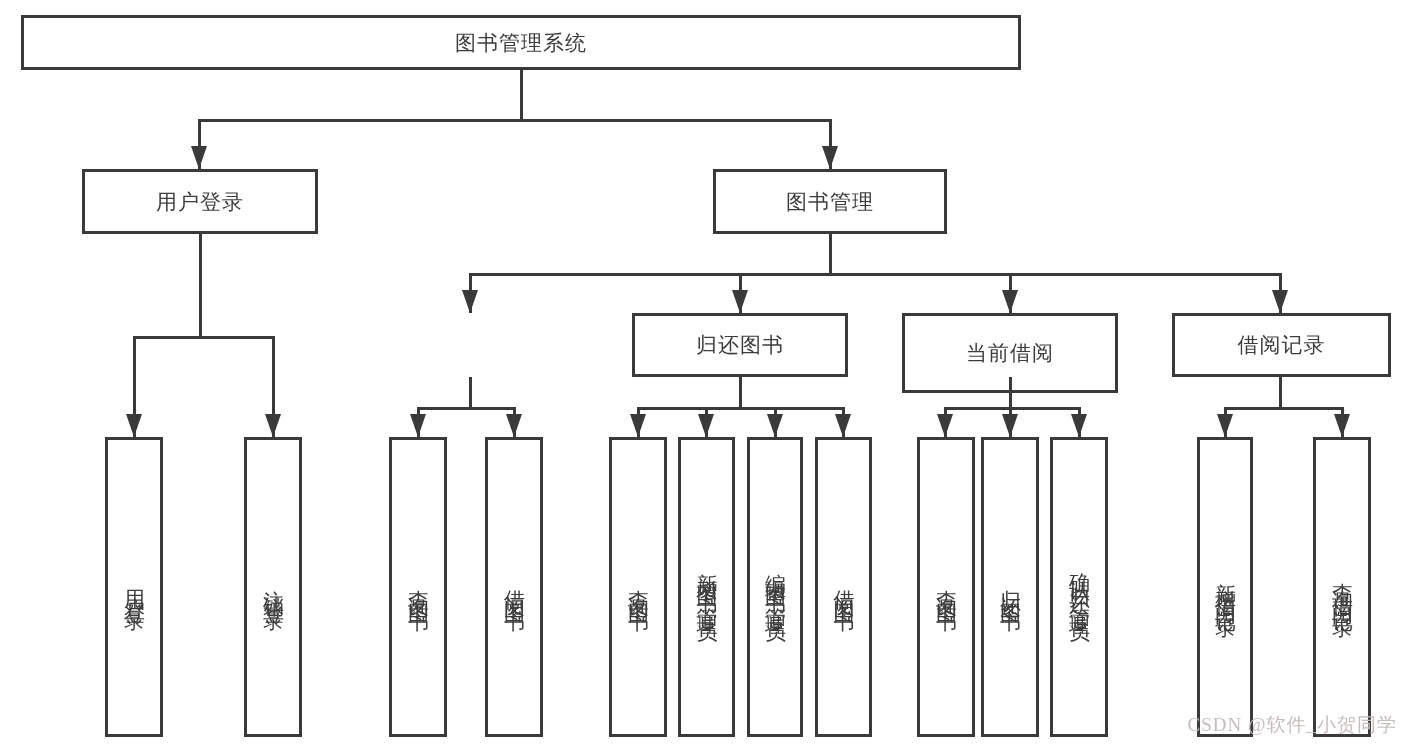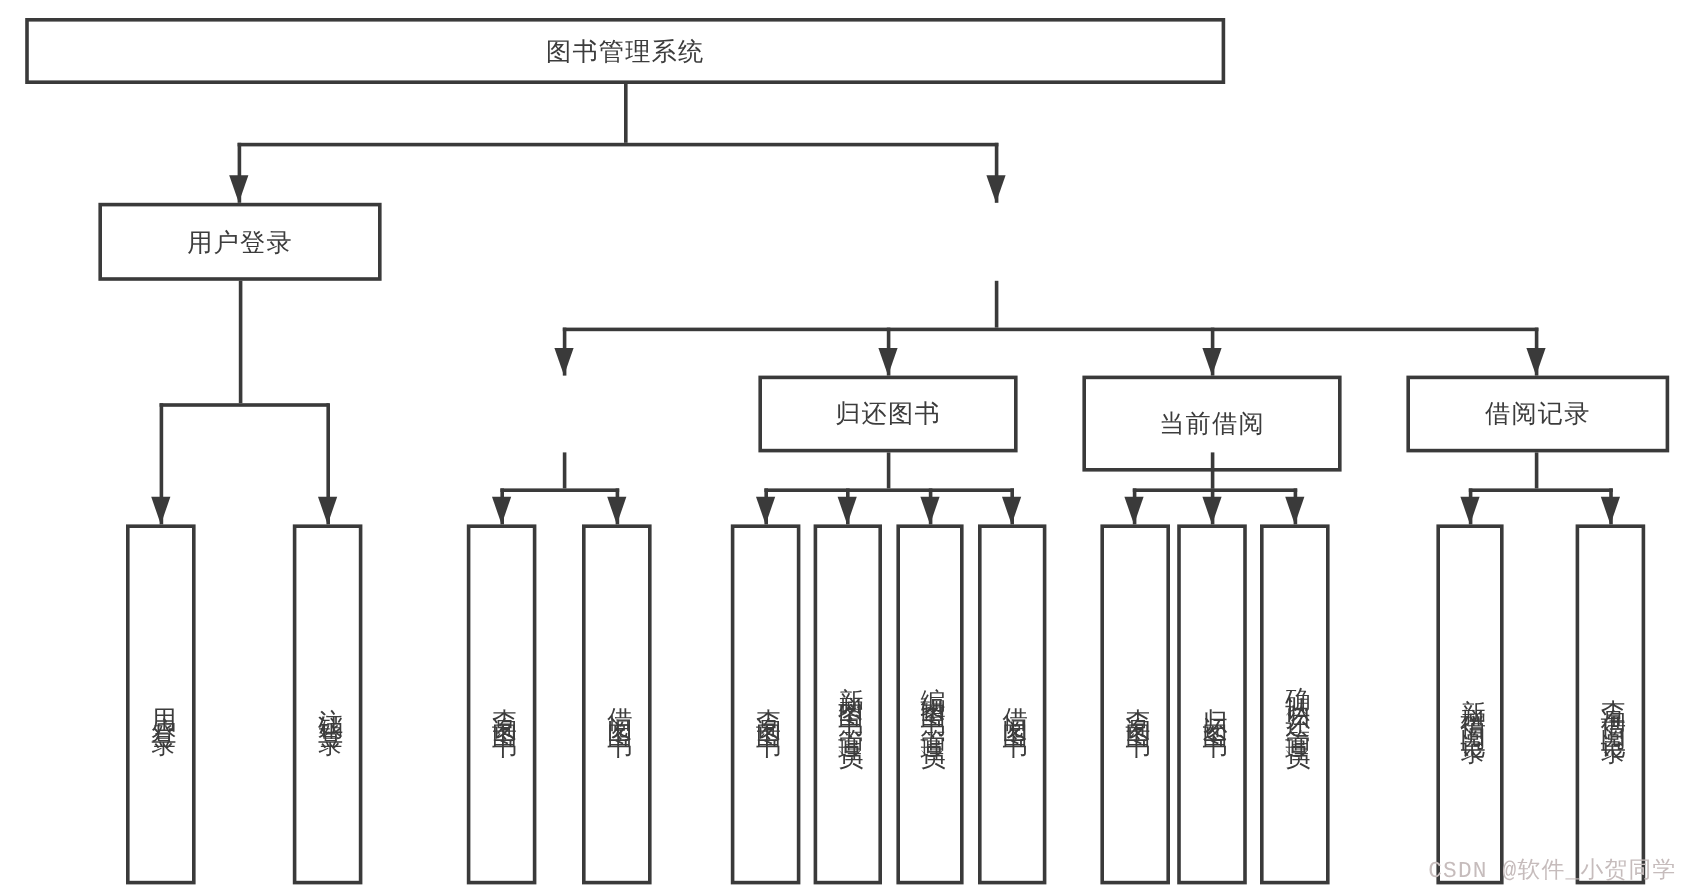--- a/index.html
+++ b/index.html
@@ -3,21 +3,21 @@
 <meta charset="utf-8">
 <style>
   :root{
     --line:#3a3a3a;
     --text:#3c3c3c;
     --wm:#c6bcbc;
   }
   html,body{margin:0;padding:0;background:#fff;}
   .stage{
     position:relative;width:1405px;height:747px;background:#ffffff;overflow:hidden;
-    font-family:Liberation Mono, monospace;color:var(--text);
+    font-family:Liberation Serif, serif;color:var(--text);
   }
   .node{
     position:absolute;box-sizing:border-box;border:3px solid var(--line);background:#fff;
     display:flex;align-items:center;justify-content:center;
   }
   .node .lbl{font-size:21px;letter-spacing:1px;white-space:nowrap;}
   .node.v .lbl{
     writing-mode:vertical-rl;text-orientation:mixed;
     letter-spacing:7px;line-height:1;white-space:nowrap;
   }
@@ -39,20 +39,23 @@
 <div class="stage">
 
   <div class="node h" style="left:21px;top:15px;width:1000px;height:55px">
     <span class="lbl">图书管理系统</span>
   </div>
 
   <div class="node h" style="left:82px;top:169px;width:236px;height:65px">
     <span class="lbl">用户登录</span>
   </div>
 
+  <div class="node h" style="left:713px;top:169px;width:234px;height:65px">
+    <span class="lbl">图书管理</span>
+  </div>
 
 
   <div class="node h" style="left:632px;top:313px;width:216px;height:64px">
     <span class="lbl">归还图书</span>
   </div>
 
   <div class="node h" style="left:902px;top:313px;width:216px;height:80px">
     <span class="lbl">当前借阅</span>
   </div>
 

